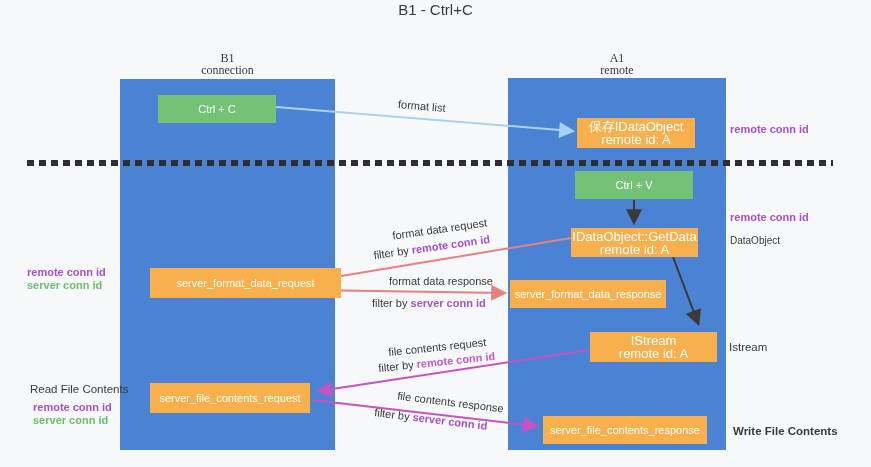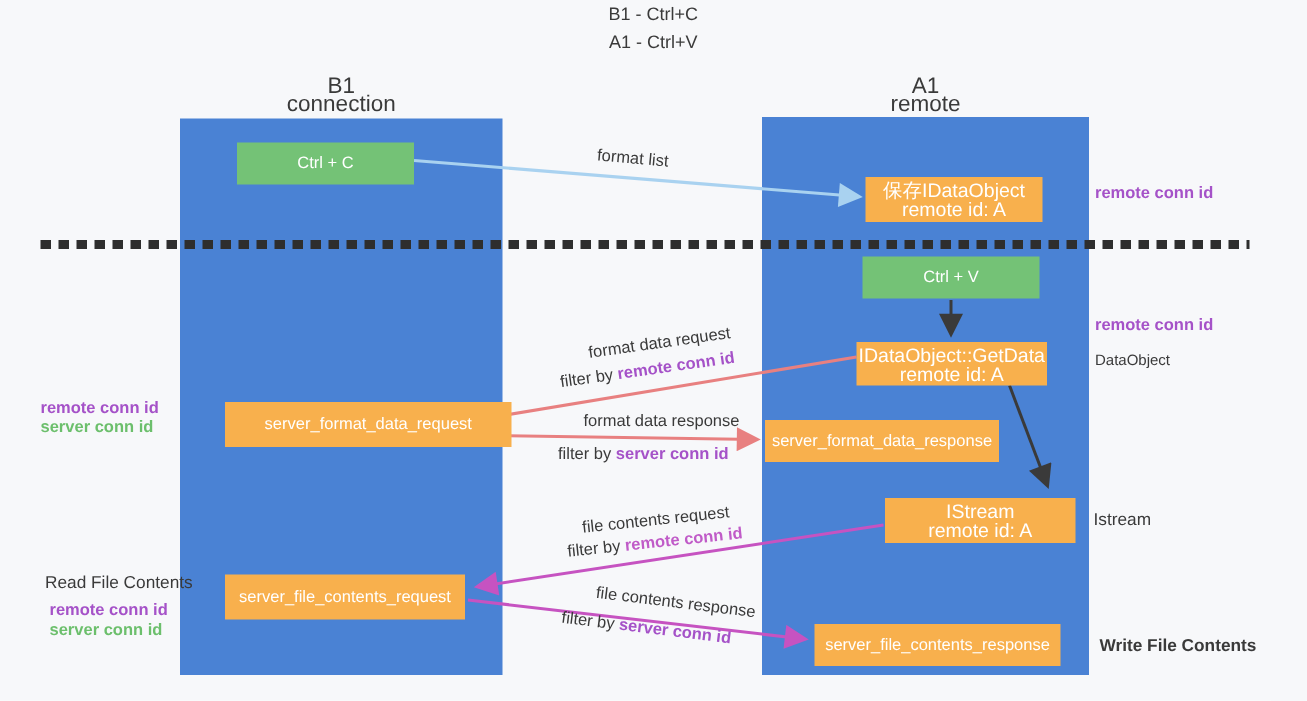--- a/index.html
+++ b/index.html
@@ -5,27 +5,27 @@
   html,body{margin:0;padding:0;}
   .canvas{
     position:relative; width:871px; height:467px;
     background:#f7f8fa; overflow:hidden;
     font-family:"Liberation Sans","DejaVu Sans",sans-serif;
     color:#3c3c3c;
   }
   .abs{position:absolute;}
   .title{
     left:0; top:7; width:871px; text-align:center;
-    font-size:12px; line-height:19px; color:#3a3a3a; z-index:5;
+    font-size:15px; line-height:19px; color:#3a3a3a; z-index:5;
   }
   .lane{
     background:#4a82d4; z-index:1;
   }
   .lane-header{
-    text-align:center; font-size:15px; line-height:12px; color:#3a3a3a; z-index:5;
+    text-align:center; font-size:12px; line-height:12px; color:#3a3a3a; z-index:5;font-family:Liberation Serif, serif;
   }
   .node{
     z-index:3; display:flex; flex-direction:column; align-items:center; justify-content:center;
     color:#ffffff; text-align:center; font-size:11px; line-height:13px;
   }
   .node.green{background:#74c276;}
   .node.orange{background:#f8b04d;}
   .node .l2{font-size:13px;}
   .flow-lbl{
     z-index:4; font-size:11px; color:#3a3a3a; white-space:nowrap;
@@ -41,21 +41,20 @@
   .dark-text{color:#3a3a3a; font-weight:normal;}
   svg.arrows{position:absolute; left:0; top:0; z-index:2;}
 </style>
 </head>
 <body>
 
 <div class="canvas">
 
   <div class="abs title">
     <div>B1 - Ctrl+C</div>
-    <div>A1 - Ctrl+V</div>
   </div>
 
   <div class="abs lane-header" style="left:120px;top:52px;width:215px;">
     <div>B1</div>
     <div>connection</div>
   </div>
   <div class="abs lane-header" style="left:508px;top:52px;width:218px;">
     <div>A1</div>
     <div>remote</div>
   </div>

